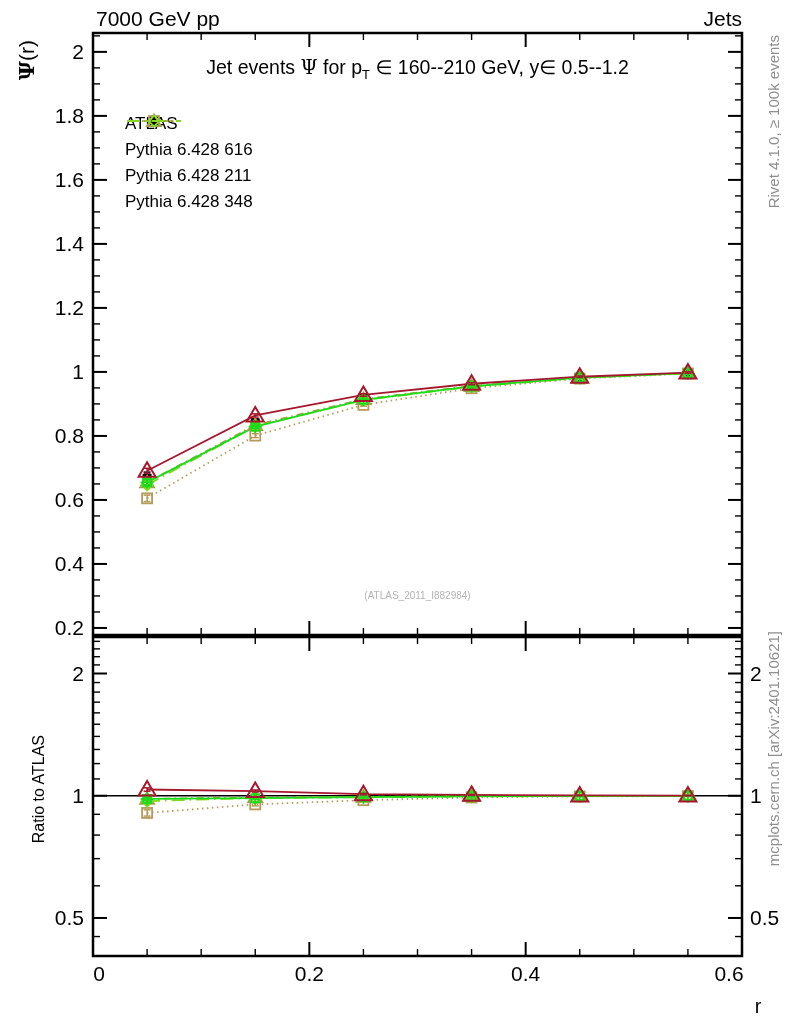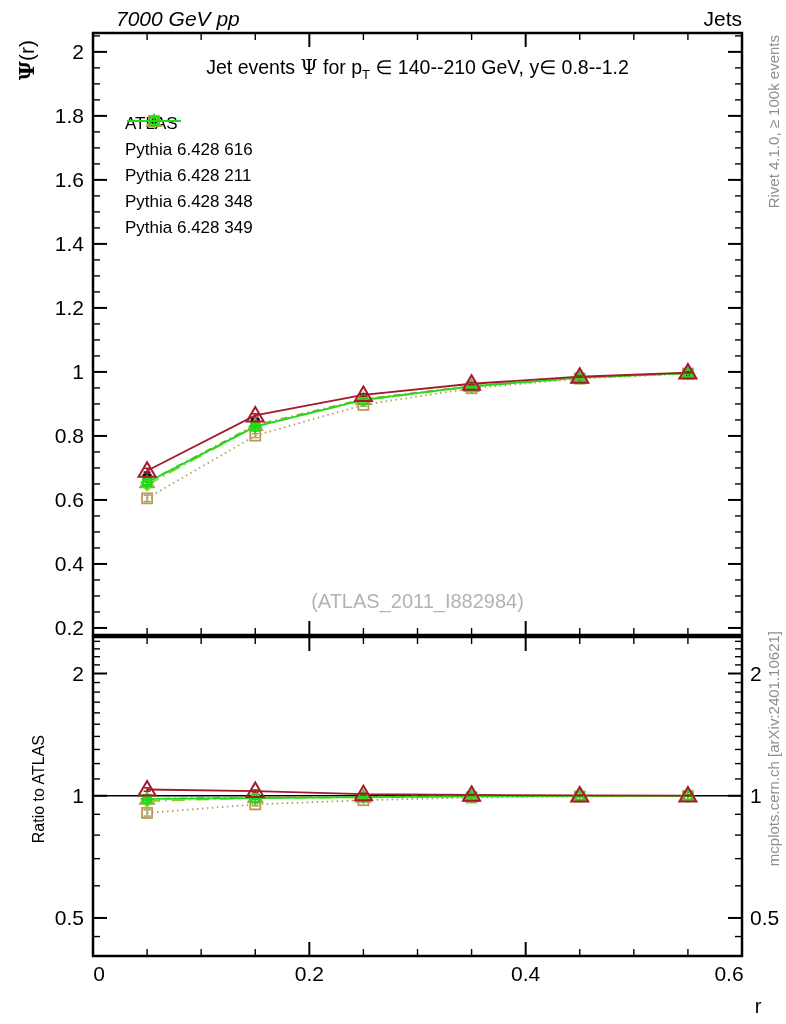--- a/index.html
+++ b/index.html
@@ -8,21 +8,21 @@
   .stage svg{position:absolute;left:0;top:0;}
   .abs{position:absolute;white-space:nowrap;}
   .hdr{font-size:21px;}
   .ptitle{left:93px;width:649px;top:56px;text-align:center;font-size:19.5px;}
   .ptitle .psi{font-family:"DejaVu Serif",serif;}
   .ptitle sub{font-size:13px;}
   .legend{left:125px;top:111px;}
   .lrow{display:flex;align-items:center;height:26px;font-size:17px;}
   .lrow .lmark{width:58px;height:20px;margin-right:9px;flex:0 0 58px;}
   .watermark{left:93px;width:649px;top:590px;text-align:center;
-             font-size:20px;color:#b3b3b3;}
+             font-size:10px;color:#b3b3b3;}
   .vtext{color:#8f8f8f;font-size:15px;transform-origin:0 0;
          transform:rotate(-90deg) translateX(-100%);}
   .vblack{color:#000;transform-origin:0 0;transform:rotate(-90deg) translateX(-100%);}
   .ylab-main{left:14px;top:40px;font-size:21px;}
   .ylab-main .psi{font-family:"DejaVu Serif",serif;font-weight:bold;}
   .ylab-ratio{left:30px;top:735px;font-size:16px;}
   .xlab{left:744px;top:995px;font-size:20px;width:28px;text-align:center;}
 </style>
 </head>
 <body>
@@ -528,24 +528,24 @@
         <line x1="576.25" y1="795.736669283289" x2="583.25" y2="795.736669283289" stroke="#a5182d" stroke-width="1.5"></line>
         <line x1="576.25" y1="795.032706421438" x2="583.25" y2="795.032706421438" stroke="#a5182d" stroke-width="1.5"></line>
         <polygon stroke="#a5182d" fill="none" stroke-width="2" points="579.75,786.8843365732571 588.25,801.3843365732571 571.25,801.3843365732571"></polygon>
         <line x1="687.9166666666667" y1="795.9130999760528" x2="687.9166666666667" y2="795.2084338527288" stroke="#a5182d" stroke-width="1.5"></line>
         <line x1="684.4166666666667" y1="795.9130999760528" x2="691.4166666666667" y2="795.9130999760528" stroke="#a5182d" stroke-width="1.5"></line>
         <line x1="684.4166666666667" y1="795.2084338527288" x2="691.4166666666667" y2="795.2084338527288" stroke="#a5182d" stroke-width="1.5"></line>
         <polygon stroke="#a5182d" fill="none" stroke-width="2" points="687.9166666666667,787.0604149330761 696.4166666666667,801.5604149330761 679.4166666666667,801.5604149330761"></polygon>
       </g>
     </svg>
 
-  <div class="abs hdr" style="left:116px;top:7px;font-style:italic;">7000 GeV pp</div>
+  <div class="abs hdr" style="left:96px;top:7px;">7000 GeV pp</div>
   <div class="abs hdr" style="right:44px;top:7px;">Jets</div>
 
-  <div class="abs ptitle"><span>Jet events </span><span class="psi">Ψ</span><span> for p</span><sub>T</sub><span> ∈ 140--210 GeV, y∈ 0.8--1.2</span></div>
+  <div class="abs ptitle"><span>Jet events </span><span class="psi">Ψ</span><span> for p</span><sub>T</sub><span> ∈ 160--210 GeV, y∈ 0.5--1.2</span></div>
 
   <div class="abs legend" id="legend">
       <div class="lrow">
         <svg width="58" height="20" class="lmark">
           <rect x="24.5" y="5.5" width="9" height="9" fill="#000000"></rect>
         </svg>
         <span>ATLAS</span>
       </div>
       <div class="lrow">
         <svg width="58" height="20" class="lmark">
@@ -561,29 +561,20 @@
         </svg>
         <span>Pythia 6.428 211</span>
       </div>
       <div class="lrow">
         <svg width="58" height="20" class="lmark">
           <line x1="2" y1="10" x2="56" y2="10" stroke="#84d820" stroke-width="1.8" stroke-dasharray="13 5 1.5 5"></line>
           <polygon stroke="#84d820" fill="none" stroke-width="1.8" points="29,4.5 34.5,10 29,15.5 23.5,10"></polygon>
         </svg>
         <span>Pythia 6.428 348</span>
       </div>
-      <div class="lrow">
-        <svg width="58" height="20" class="lmark">
-          <line x1="2" y1="10" x2="56" y2="10" stroke="#1bdb1b" stroke-width="1.8"></line>
-          <rect stroke="#1bdb1b" fill="none" stroke-width="1.8" x="25" y="6" width="8" height="8"></rect>
-          <line stroke="#1bdb1b" fill="none" stroke-width="1.8" x1="22.5" y1="10" x2="35.5" y2="10"></line>
-          <line stroke="#1bdb1b" fill="none" stroke-width="1.8" x1="29" y1="3.5" x2="29" y2="16.5"></line>
-        </svg>
-        <span>Pythia 6.428 349</span>
-      </div>
     </div>
 
   <div class="abs watermark">(ATLAS_2011_I882984)</div>
 
   <div class="abs vtext" style="left:765px;top:35px;">Rivet 4.1.0, ≥ 100k events</div>
   <div class="abs vtext" style="left:765px;top:631px;">mcplots.cern.ch [arXiv:2401.10621]</div>
 
   <div class="abs vblack ylab-main"><span class="psi">Ψ</span><span>(r)</span></div>
 
   <div class="abs vblack ylab-ratio">Ratio to ATLAS</div>

